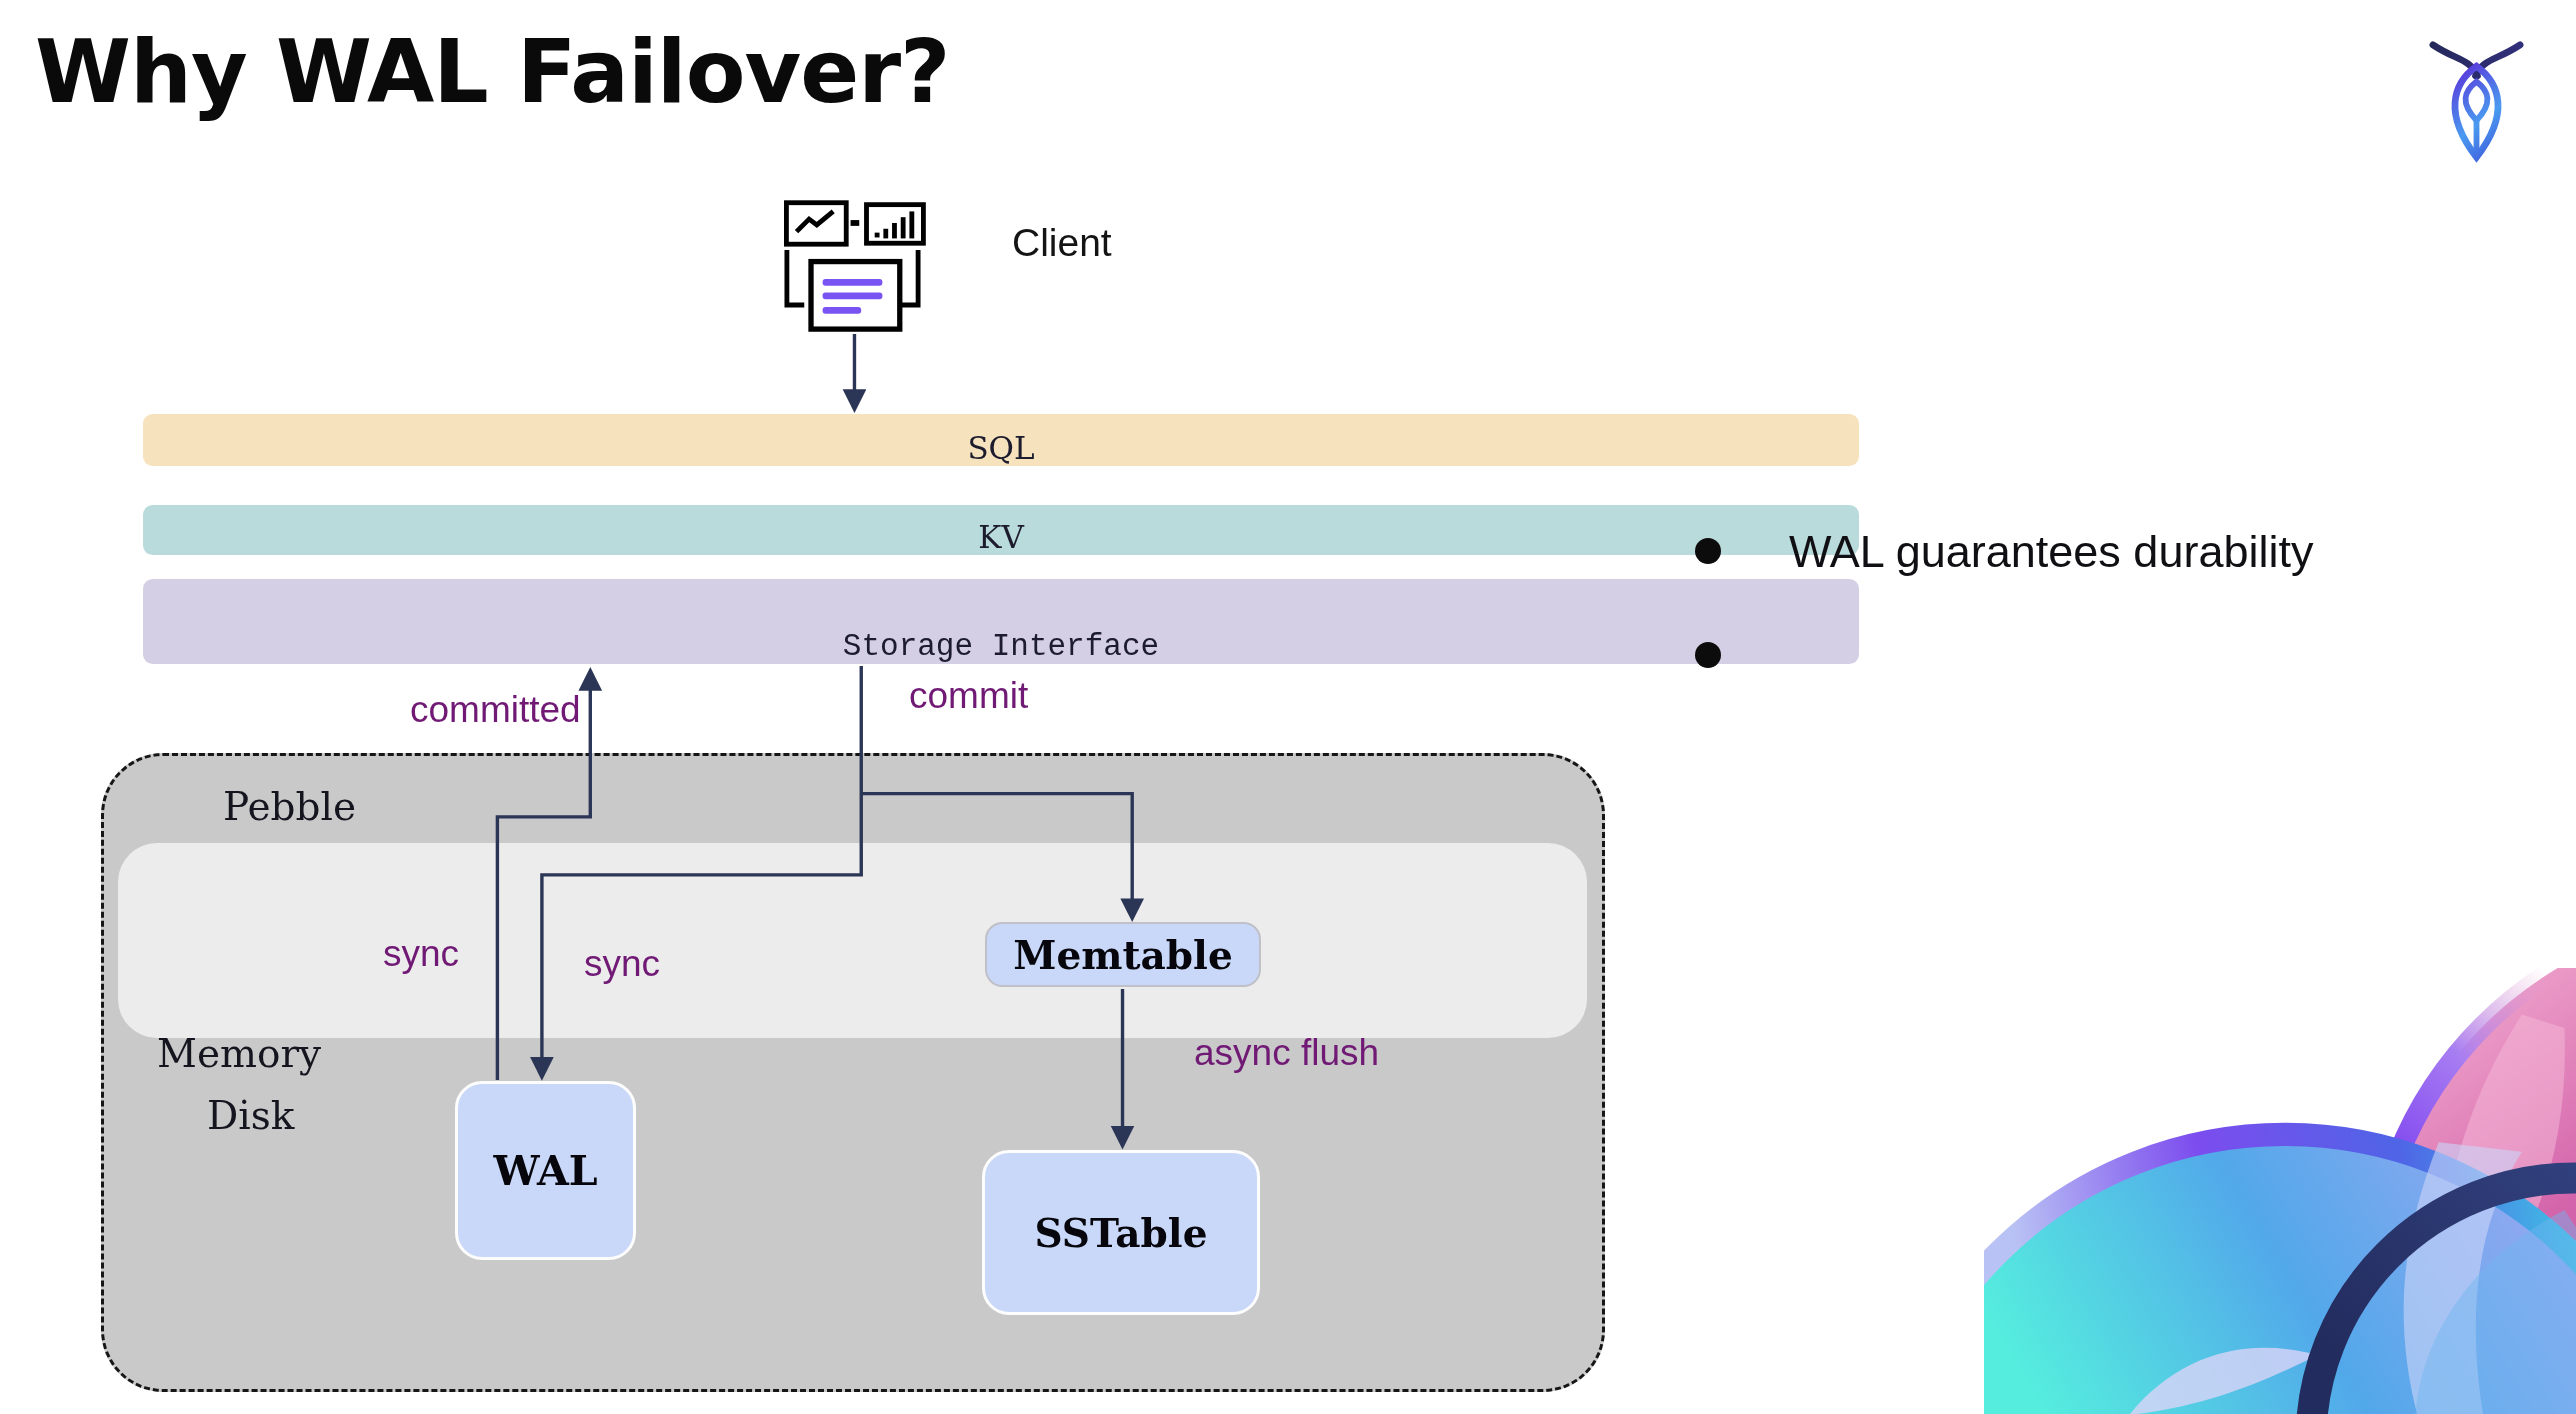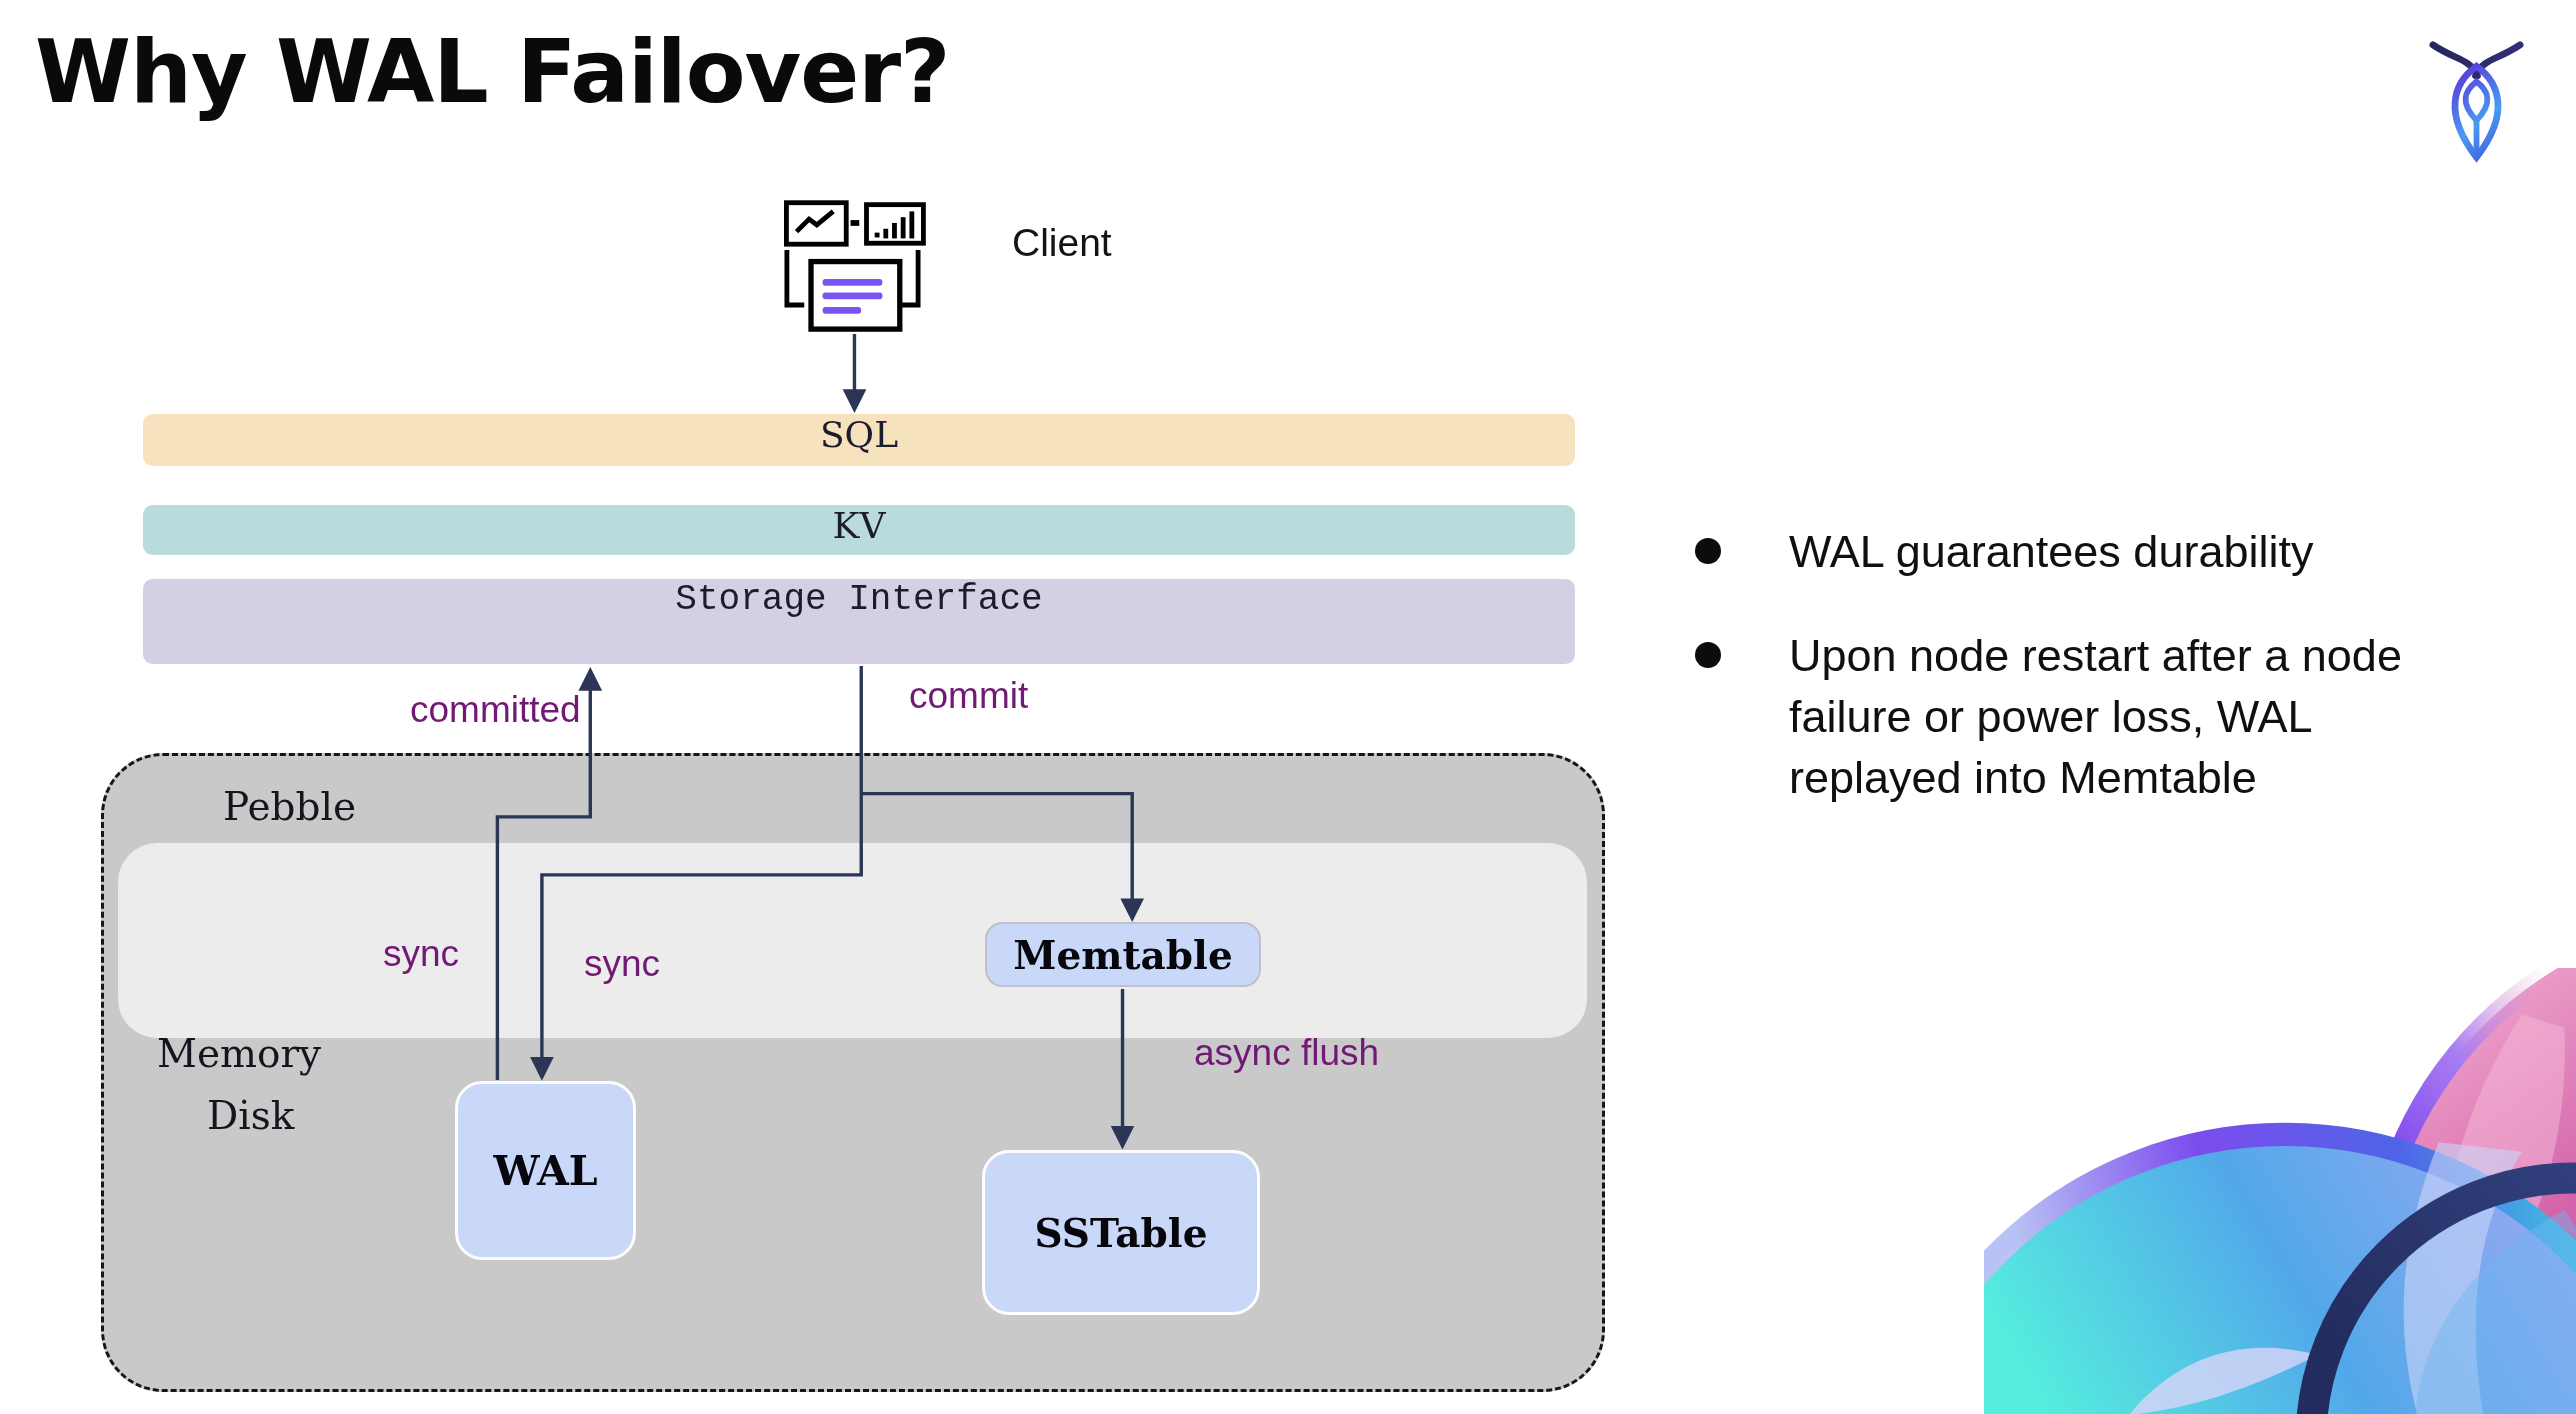--- a/index.html
+++ b/index.html
@@ -8,22 +8,22 @@
   .abs{position:absolute;}
 
   
   .title{left:35px;top:21px;font-family:"DejaVu Sans",sans-serif;font-weight:700;
          font-size:87px;letter-spacing:-1px;color:#0a0a0a;white-space:nowrap;}
 
   
   .client-label{left:1012px;top:221px;font-size:39px;color:#141414;}
 
   
-  .bar{left:143px;width:1432px;border-radius:9.7px;display:flex;align-items:flex-start;justify-content:center;
-       font-family:"DejaVu Serif",serif;font-size:36px;color:#1c1c2e;}
+  .bar{left:143px;width:1716px;border-radius:9.7px;display:flex;align-items:flex-end;justify-content:center;
+       font-family:"DejaVu Serif",serif;font-size:31px;color:#1c1c2e;}
   .bar-sql{top:414px;height:52px;background:var(--sql-bar,#f6e2bd);}
   .bar-kv{top:505px;height:50px;background:var(--kv-bar,#badbdb);}
   .bar-storage{top:579px;height:85px;background:var(--storage-bar,#d5cfe6);font-family:Liberation Mono, monospace;}
 
   
   .pebble{left:101px;top:753px;width:1504px;height:639px;border-radius:62px;
           background:var(--pebble-fill,#c9c9c9);border:3.9px dashed #161616;box-sizing:border-box;}
   .memory-band{left:118px;top:843px;width:1469px;height:195px;border-radius:39px;
                background:var(--memory-fill,#ececec);}
   .zone-label{font-family:"DejaVu Serif",serif;font-size:39px;color:#15151f;white-space:nowrap;}
@@ -162,21 +162,20 @@
     <path class="wire" d="M1160,1022 L1160,1165" marker-end="url(#arrow)"></path>
   </svg>
 
   <div class="abs bullets">
     <div class="bullet">
       <span class="bullet-dot"></span>
       <span class="bullet-text">WAL guarantees durability</span>
     </div>
     <div class="bullet">
       <span class="bullet-dot"></span>
-      <span class="bullet-text">Upon node restart after a node failure or power loss, WAL replayed into Memtable</span>
     </div>
   </div>
 
   <div class="abs corner-art" style="left:1984px;top:968px;width:592px;height:447px;">
     <svg width="592" height="447" viewBox="0 0 612 462">
       <defs>
         <linearGradient id="pinkGrad" x1="470" y1="30" x2="760" y2="430" gradientUnits="userSpaceOnUse">
           <stop offset="0" stop-color="#f0a6cd"></stop>
             <stop offset="0.5" stop-color="#d465ab"></stop>
           <stop offset="1" stop-color="#bc4394"></stop>

